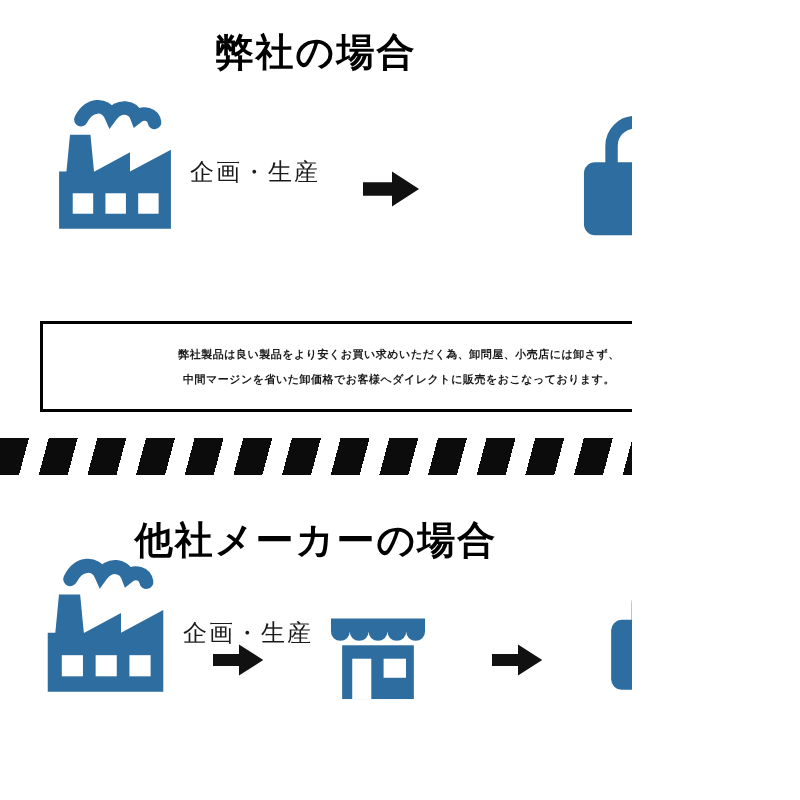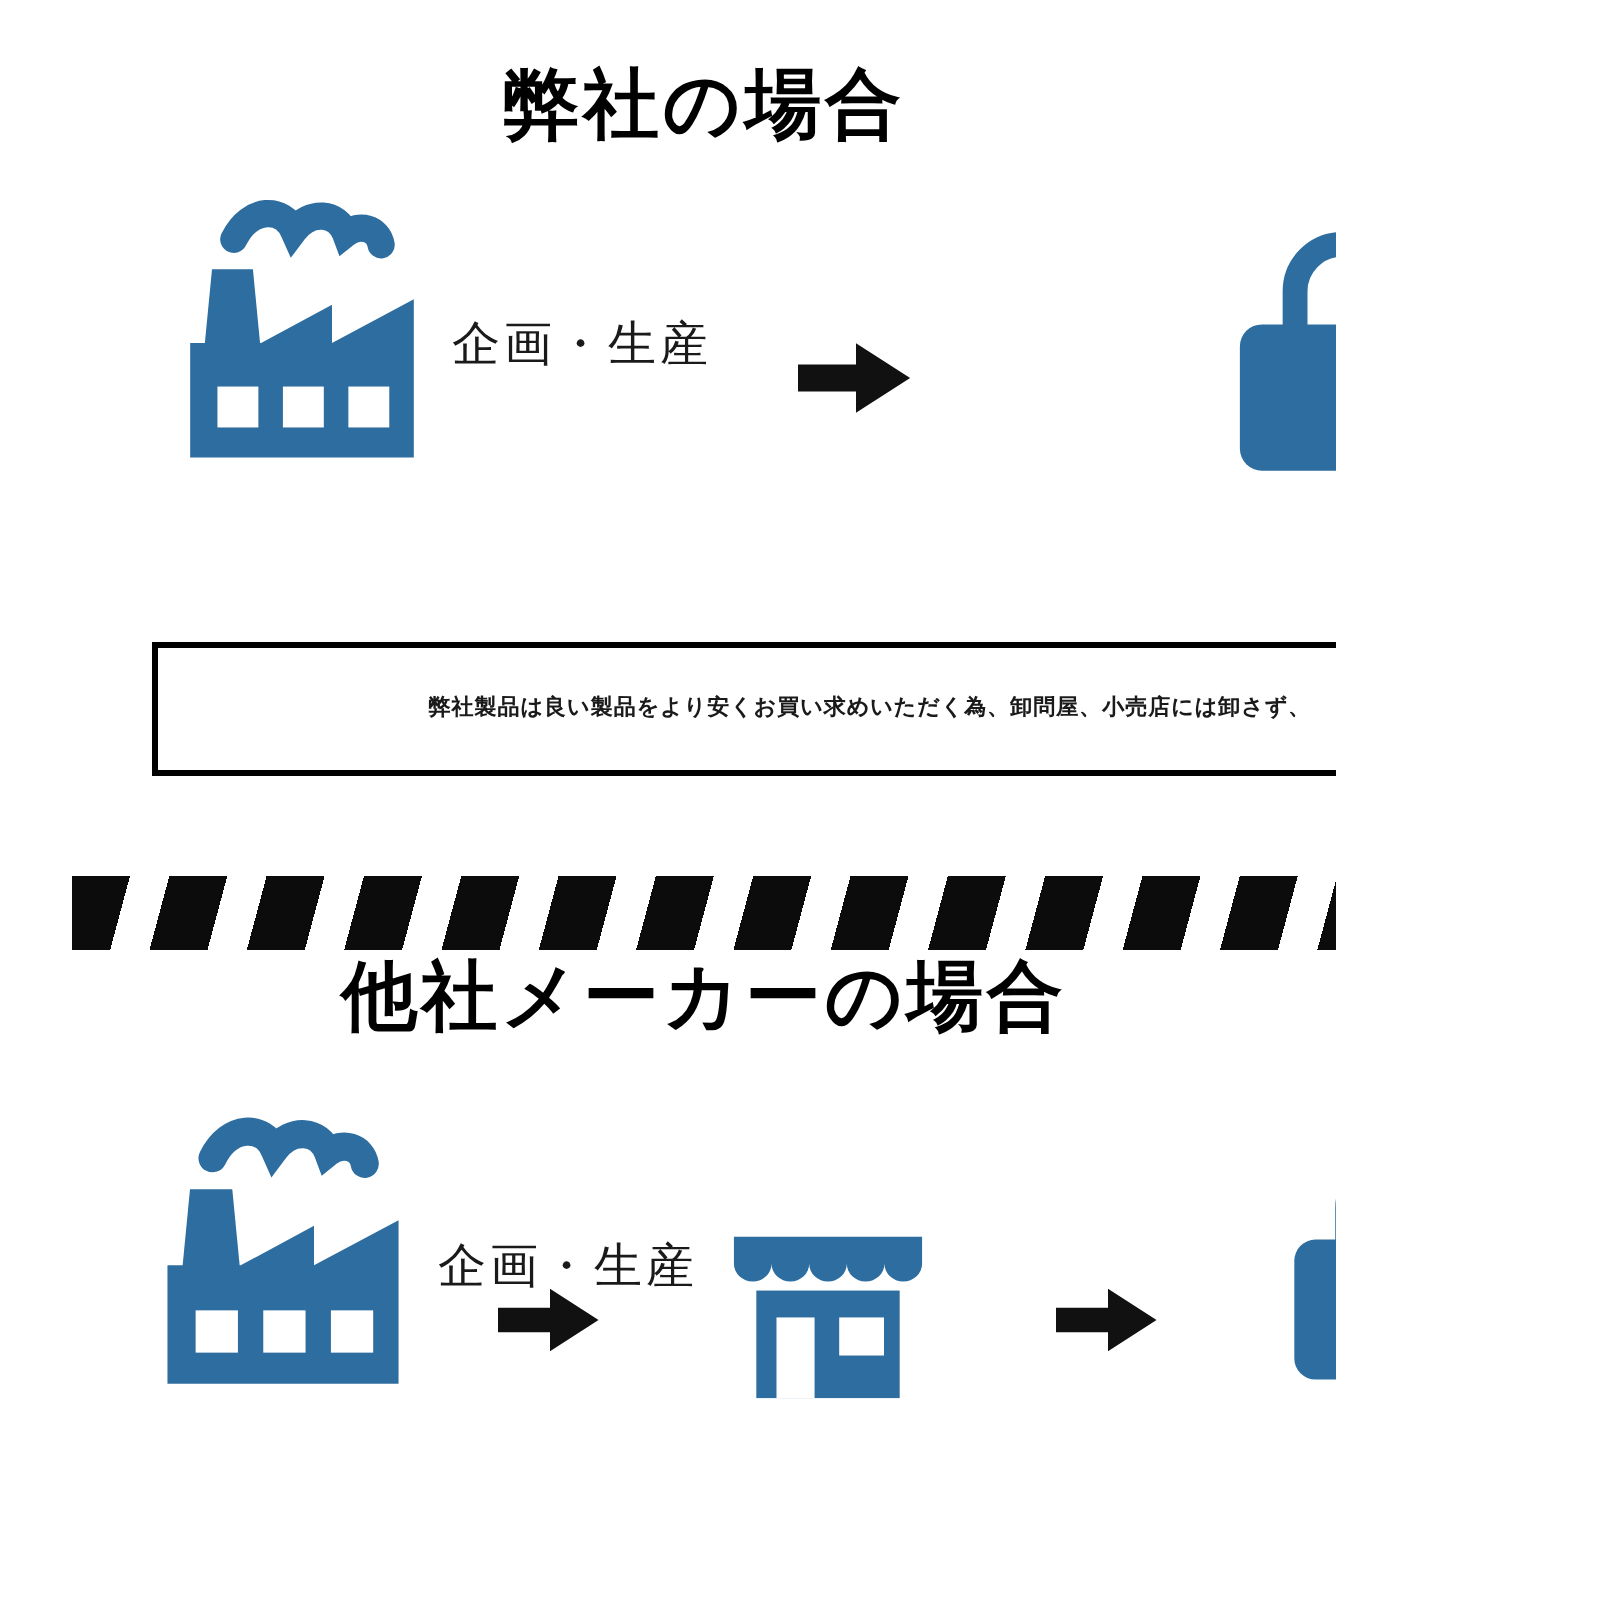--- a/index.html
+++ b/index.html
@@ -1,23 +1,23 @@
 <!DOCTYPE html>
 <html style="--icon-blue: #2e6d9f; --arrow-black: #111111; --text-black: #1a1a1a;"><head>
 <meta charset="utf-8">
 <style>
   * { margin:0; padding:0; box-sizing:border-box; }
   html, body { background:#ffffff; }
   body { width:800px; height:800px; font-family:"Liberation Sans", sans-serif; color:var(--text-black,#1a1a1a); }
-  .canvas { position:relative; width:632px; height:800px; background:#fff; overflow:hidden;margin-left:36px; }
+  .canvas { position:relative; width:632px; height:800px; background:#fff; overflow:hidden; }
 
   .title { position:absolute; left:0; width:100%; text-align:center; font-weight:bold; color:#000;
            letter-spacing:2px; font-size:38px; white-space:nowrap; }
   #our-title { top:27px; }
-  #other-title { top:473px; }
+  #other-title { top:515px; }
 
   .step { position:absolute; display:flex; flex-direction:row; align-items:center; }
   .step .icon { display:block; }
   .step .icon svg { display:block; color:var(--icon-blue,#2e6d9f); }
   .step .label { margin-top:12px; font-size:24px; letter-spacing:2px; color:var(--text-black,#1a1a1a); white-space:nowrap; }
 
   .arrow { position:absolute; }
   .arrow svg { display:block; color:var(--arrow-black,#111111); }
 
   .notice { position:absolute; left:40px; top:321px; width:718px; border:3px solid #000;
@@ -60,20 +60,21 @@
         <svg viewBox="0 0 100 100" width="138" height="152" aria-hidden="true">
           <path d="M33 44 V28 a17 17 0 0 1 34 0 V44" fill="none" stroke="currentColor" stroke-width="9"></path>
           <rect x="13" y="40" width="74" height="53" rx="8" fill="currentColor"></rect>
         </svg>
       </span>
       <span class="label">販売</span>
     </div>
 
     <div class="notice">
       <p>弊社製品は良い製品をより安くお買い求めいただく為、卸問屋、小売店には卸さず、</p>
+      <p>中間マージンを省いた卸価格でお客様へダイレクトに販売をおこなっております。</p>
     </div>
   </section>
 
   <div class="divider"></div>
 
   <section>
     <h1 class="title" id="other-title">他社メーカーの場合</h1>
 
     <div class="step" style="left:28px; top:552px; width:160px;">
       <span class="icon">

